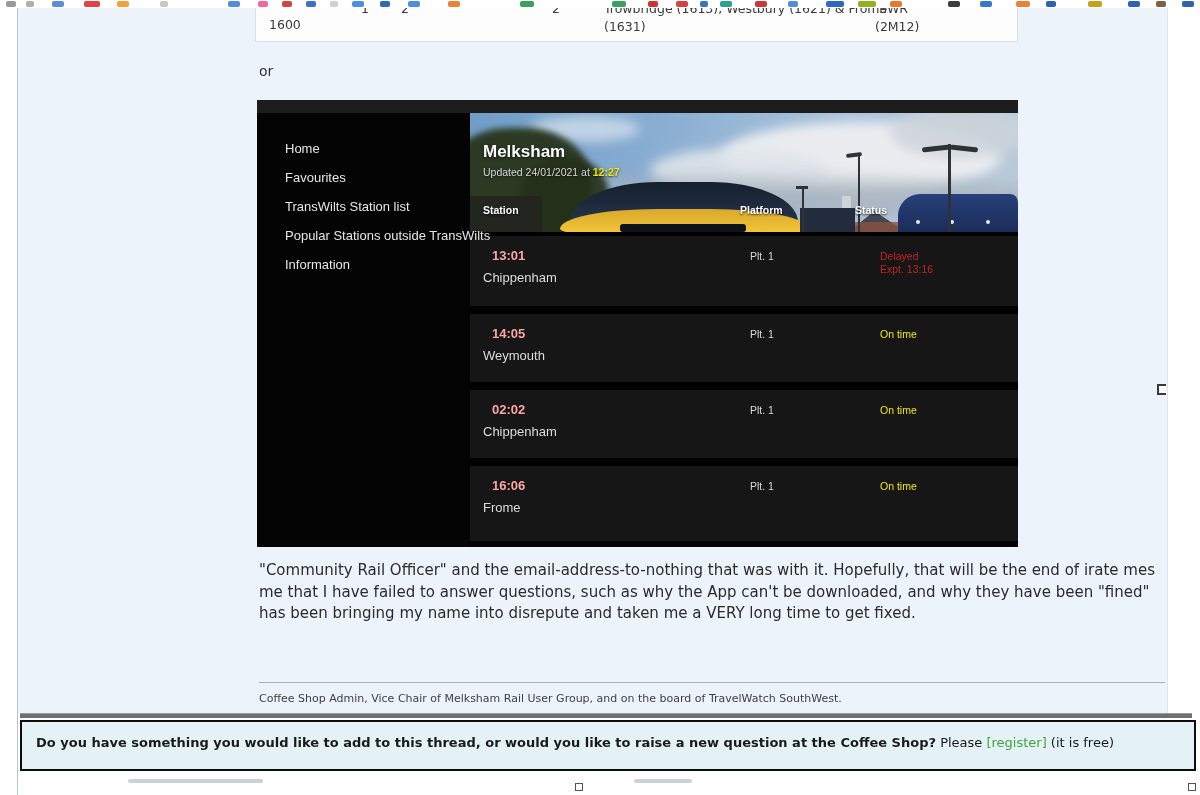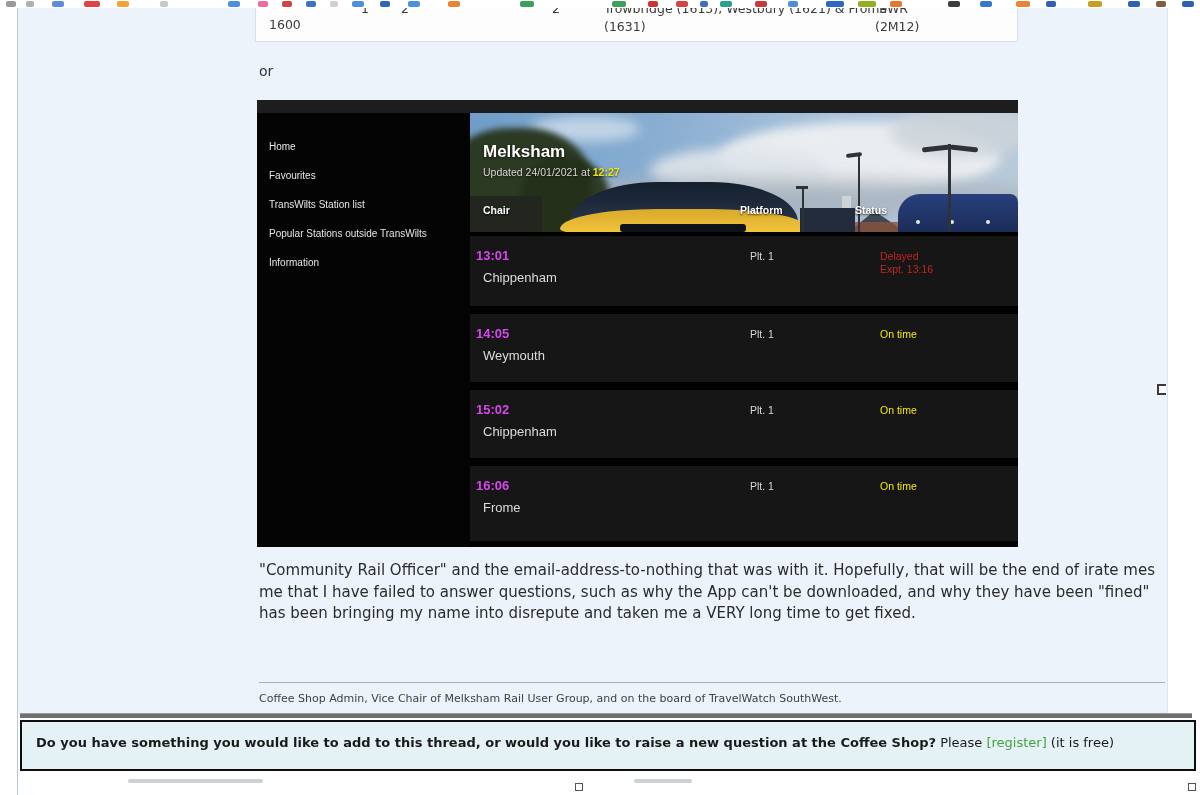--- a/index.html
+++ b/index.html
@@ -21,21 +21,21 @@
   .tt-line { position:absolute; left:0; width:100%; height:16px; }
   .tt-line1 { top:-7px; } .tt-line2 { top:11px; }
   .tt-cell { position:absolute; white-space:nowrap; }
   
   .or-label { position:absolute; left:259px; top:63px; font-size:14px; color:#333; z-index:2; }
   
   .app { position:absolute; left:257px; top:100px; width:761px; height:447px; background:#000;
     font-family:"Liberation Sans", sans-serif; z-index:2; }
   .app-top-band { position:absolute; left:0; top:0; width:761px; height:13px; background:#1d1d1d; z-index:3; }
   .app-sidebar { position:absolute; left:0; top:0; width:213px; height:447px; background:#040404; z-index:2; }
-  .side-item { position:absolute; left:12px; font-size:10px; color:#e6e6e6; white-space:nowrap; cursor:pointer; }
+  .side-item { position:absolute; left:28px; font-size:13px; color:#e6e6e6; white-space:nowrap; cursor:pointer; }
   .app-main { position:absolute; left:213px; top:0; width:548px; height:447px; background:#000; }
   
   .photo { position:absolute; left:0; top:0; width:548px; height:132px; overflow:hidden;
     background:linear-gradient(100deg,#6f9dc7 0%,#85abd0 30%,#9fbcd8 55%,#b3c7dc 80%,#b9cad9 100%); }
   .cloud { position:absolute; border-radius:50%; filter:blur(6px); }
   .c1 { left:250px; top:22px; width:280px; height:70px; background:#eef0f2; opacity:.95; }
   .c2 { left:180px; top:48px; width:180px; height:46px; background:#dfe5ea; opacity:.9; }
   .c3 { left:420px; top:8px;  width:140px; height:50px; background:#cdd4da; opacity:.85; }
   .c4 { left:60px;  top:16px; width:110px; height:26px; background:#dde7f1; opacity:.7; }
   .c5 { left:-30px; top:78px; width:620px; height:40px; background:#aab3bc; opacity:.75; filter:blur(8px); }
@@ -62,21 +62,21 @@
   .lamp-pole3 { left:332px; top:88px; width:2px; height:44px; }
   .lamp-head3 { left:326px; top:86px; width:12px; height:3px; }
   .chimney { position:absolute; left:372px; top:96px; width:9px; height:36px; background:#cfd3d6; }
   .station-name { position:absolute; left:13px; top:42px; font-size:17px; font-weight:bold; color:#fff; text-shadow:0 1px 3px rgba(0,0,0,.7); }
   .updated { position:absolute; left:13px; top:66px; font-size:10.5px; color:#d9d9d9; text-shadow:0 1px 2px rgba(0,0,0,.7); }
   .updated .time { color:#f0e60a; font-weight:bold; }
   .col-header { position:absolute; top:104px; font-size:10.5px; font-weight:bold; color:#fff; text-shadow:0 1px 2px rgba(0,0,0,.8); }
   .col-depart { left:13px; } .col-platform { left:270px; } .col-status { left:385px; }
   
   .dep-card { position:absolute; left:0; width:548px; background:#161616; cursor:pointer; }
-  .dep-time { position:absolute; left:6px; top:12px; font-size:13px; font-weight:bold; color:#d946ef; }
+  .dep-time { position:absolute; left:22px; top:12px; font-size:13px; font-weight:bold; color:#fca5a5; }
   .dep-dest { position:absolute; left:13px; top:34px; font-size:13px; color:#dcdcdc; }
   .dep-plt  { position:absolute; left:280px; top:14px; font-size:10.5px; color:#d8d8d8;text-align:center; }
   .dep-status { position:absolute; left:410px; top:14px; font-size:10.5px; line-height:13px; }
   
   .paragraph { position:absolute; left:259px; top:560px; width:909px; overflow:hidden; z-index:2;
     font-size:15px; line-height:21.5px; color:#2b2b2b; }
   .paragraph div { white-space:nowrap; }
   .sig-rule { position:absolute; left:259px; top:682px; width:906px; height:1px; background:#a7afba; z-index:2; }
   .signature { position:absolute; left:259px; top:692px; font-size:11px; color:#3f3f3f; z-index:2; }
   
@@ -192,21 +192,21 @@
         <div class="lamp lamp-pole1"></div>
         <div class="lamp lamp-head1"></div>
         <div class="lamp lamp-pole2"></div>
         <div class="lamp lamp-head2a"></div>
         <div class="lamp lamp-head2b"></div>
         <div class="lamp lamp-pole3"></div>
         <div class="lamp lamp-head3"></div>
 
         <div class="station-name">Melksham</div>
         <div class="updated"><span>Updated 24/01/2021 at </span><span class="time">12:27</span></div>
-        <div class="col-header col-depart">Chair</div>
+        <div class="col-header col-depart">Station</div>
         <div class="col-header col-platform">Platform</div>
         <div class="col-header col-status">Status</div>
       </div>
 
       <div class="dep-card" style="top:136px;height:70px">
         <div class="dep-time">13:01</div>
         <div class="dep-dest">Chippenham</div>
         <div class="dep-plt">Plt. 1</div>
         <div class="dep-status" style="color: rgb(195, 36, 36);">
           <div>Delayed</div>
@@ -216,21 +216,21 @@
       <div class="dep-card" style="top:214px;height:68px">
         <div class="dep-time">14:05</div>
         <div class="dep-dest">Weymouth</div>
         <div class="dep-plt">Plt. 1</div>
         <div class="dep-status" style="color: rgb(240, 230, 10);">
           <div>On time</div>
           <div></div>
         </div>
       </div>
       <div class="dep-card" style="top:290px;height:68px">
-        <div class="dep-time">15:02</div>
+        <div class="dep-time">02:02</div>
         <div class="dep-dest">Chippenham</div>
         <div class="dep-plt">Plt. 1</div>
         <div class="dep-status" style="color: rgb(240, 230, 10);">
           <div>On time</div>
           <div></div>
         </div>
       </div>
       <div class="dep-card" style="top:366px;height:75px">
         <div class="dep-time">16:06</div>
         <div class="dep-dest">Frome</div>

